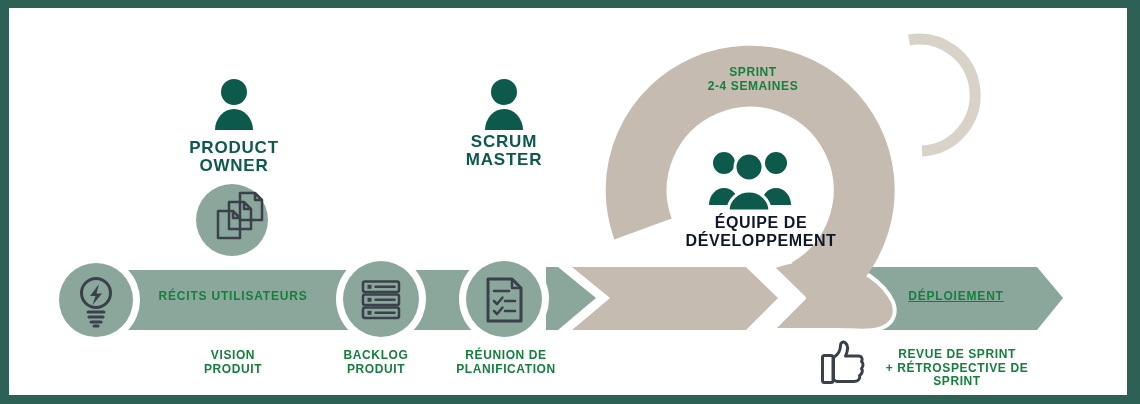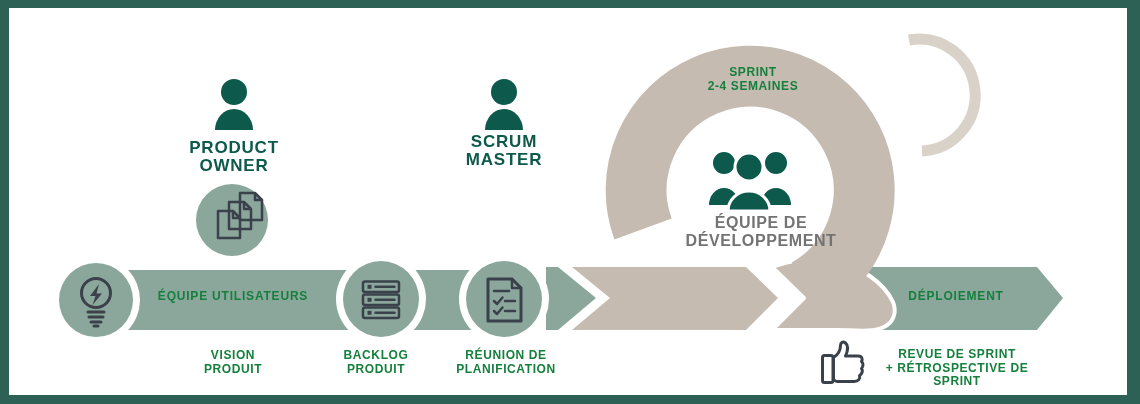--- a/index.html
+++ b/index.html
@@ -4,21 +4,21 @@
 <style>
   html,body{margin:0;padding:0;background:#e8e8e8;}
   .stage{position:relative;width:1140px;height:404px;background:#ffffff;overflow:hidden;
          font-family:"Liberation Sans",sans-serif;}
   .frame{position:absolute;inset:0;border-style:solid;border-color:#2d6156;
          border-width:8px 13px 9px 9px;pointer-events:none;z-index:30;}
   svg.canvas{position:absolute;left:0;top:0;z-index:1;}
   .lbl{position:absolute;transform:translateX(-50%);text-align:center;font-weight:bold;
        white-space:pre-line;color:#15803d;letter-spacing:.6px;line-height:1.14;z-index:10;}
   .role{color:#0d594b;font-size:17px;letter-spacing:.8px;line-height:1.05;}
-  .team{color:#737373;font-size:16px;letter-spacing:.6px;line-height:1.1;}
+  .team{color:#0f172a;font-size:16px;letter-spacing:.6px;line-height:1.1;}
   .sm{font-size:12px;}
   .band-lbl{font-size:12px;letter-spacing:.8px;}
   
   .sage{fill:#8ba79c;}
   .taupe{fill:#c5bbb1;}
   .ringT{stroke:#c5bbb1;fill:none;}
   .ringL{stroke:#d9d2c9;fill:none;}
   .ink{stroke:#3a414a;fill:none;stroke-linecap:round;stroke-linejoin:round;}
   .inkf{fill:#3a414a;stroke:none;}
   .green{fill:#0d594b;}
@@ -137,24 +137,24 @@
   <div class="lbl role" style="left:504px;top:133px;">SCRUM
 MASTER</div>
 
   <div class="lbl team" style="left:761px;top:214px;">ÉQUIPE DE
 DÉVELOPPEMENT</div>
 
   <div class="lbl sm" style="left:753px;top:66px;">SPRINT
 2-4 SEMAINES</div>
 
 
-  <div class="lbl band-lbl" style="left:233px;top:290px;">ÉQUIPE UTILISATEURS</div>
+  <div class="lbl band-lbl" style="left:233px;top:290px;">RÉCITS UTILISATEURS</div>
 
 
-  <div class="lbl band-lbl" style="left:956px;top:290px;">DÉPLOIEMENT</div>
+  <div class="lbl band-lbl" style="left:956px;top:290px;text-decoration:underline;">DÉPLOIEMENT</div>
 
   <div class="lbl sm" style="left:233px;top:349px;">VISION
 PRODUIT</div>
 
   <div class="lbl sm" style="left:376px;top:349px;">BACKLOG
 PRODUIT</div>
 
   <div class="lbl sm" style="left:506px;top:349px;text-align:center;">RÉUNION DE
 PLANIFICATION</div>
 

